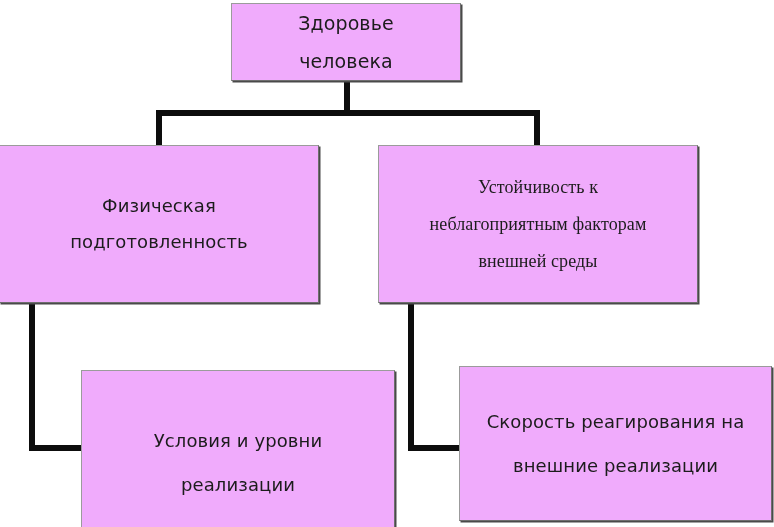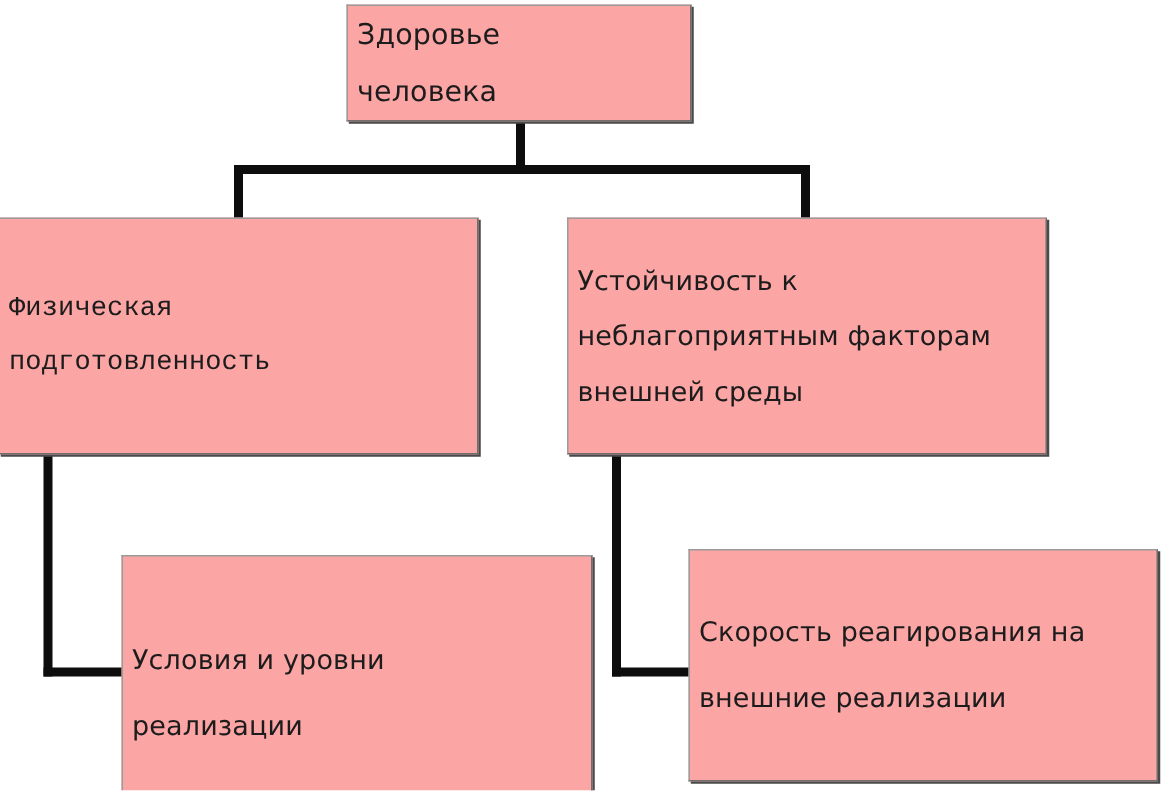--- a/index.html
+++ b/index.html
@@ -16,49 +16,49 @@
     width: 774px;
     height: 527px;
     background: #ffffff;
     overflow: hidden;
   }
 
   
   .node {
     position: absolute;
     box-sizing: border-box;
-    background: #fca5a5;
+    background: #f0abfc;
     border: 1px solid #9b9b9b;
     border-right-color: #6e6e6e;
     border-bottom-color: #6e6e6e;
     box-shadow: 1.5px 1.5px 0 0 #4a4a4a;
     display: flex;
     align-items: center;
     justify-content: center;
-    text-align: left;
+    text-align: center;
     z-index: 2;
   }
   .node .label {
     display: block;
     width: 100%;
     color: #1c1c1c;
     font-weight: 400;
     letter-spacing: 0.1px;
     white-space: pre-line;
     padding: 0 6px;
     box-sizing: border-box;
   }
 
   #node-root { left: 231px; top: 3px;   width: 230px; height: 78px; }
   #node-root .label { font-size: 19px; line-height: 38px; }
 
-  #node-physical { left: -1px;  top: 145px; width: 320px; height: 158px; font-family: Liberation Mono, monospace; }
+  #node-physical { left: -1px;  top: 145px; width: 320px; height: 158px; }
   #node-physical .label { font-size: 18px; line-height: 36px; }
 
-  #node-resistance { left: 378px; top: 145px; width: 320px; height: 158px; }
+  #node-resistance { left: 378px; top: 145px; width: 320px; height: 158px; font-family: Liberation Serif, serif; }
   #node-resistance .label { font-size: 18px; line-height: 37px; }
 
   #node-conditions { left: 81px;  top: 370px; width: 314px; height: 185px; }
   #node-conditions .label { font-size: 18px; line-height: 44px; }
 
   #node-speed { left: 459px; top: 366px; width: 313px; height: 155px; }
   #node-speed .label { font-size: 18px; line-height: 44px; }
 
   
   .conn {

